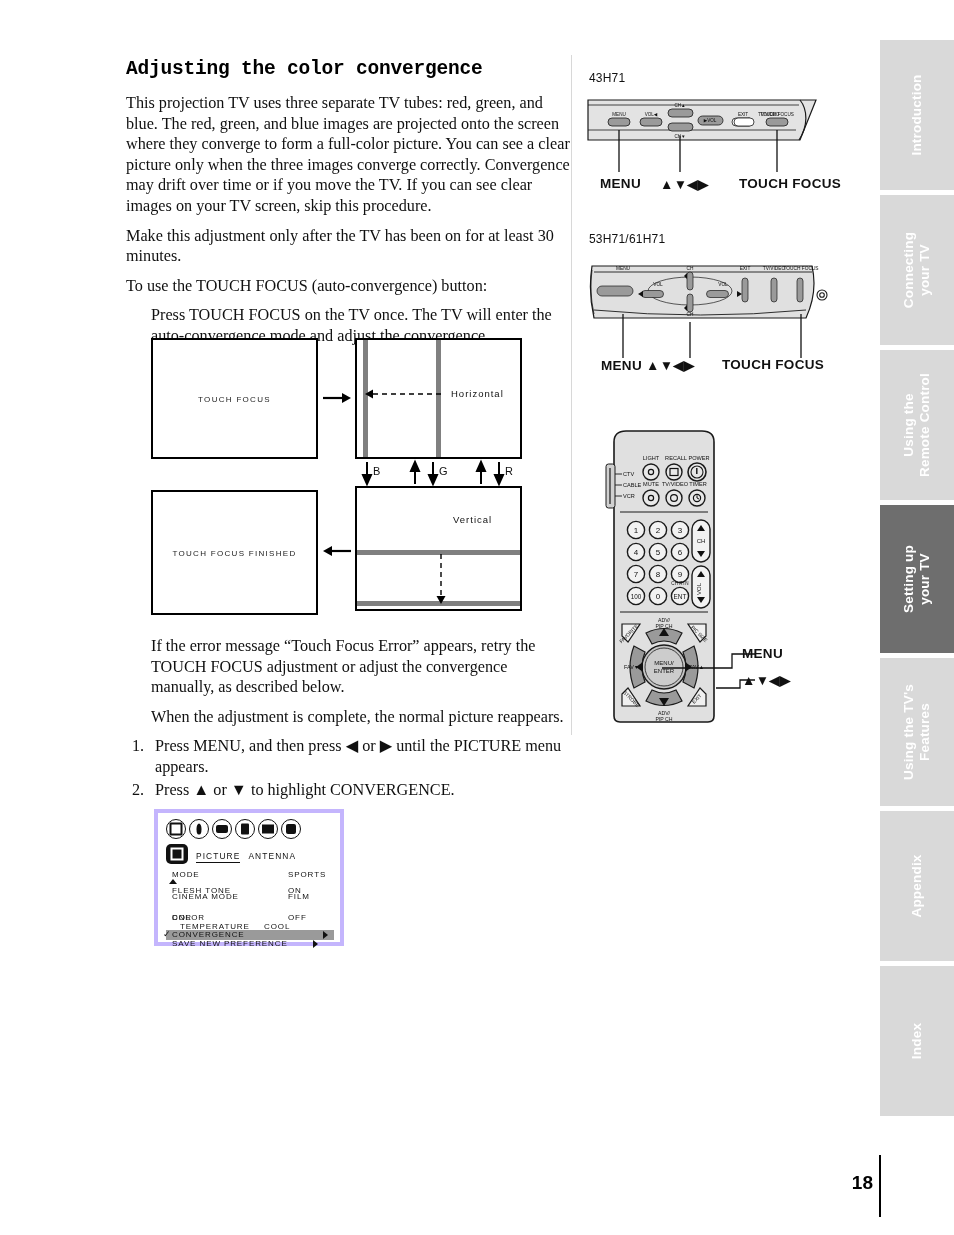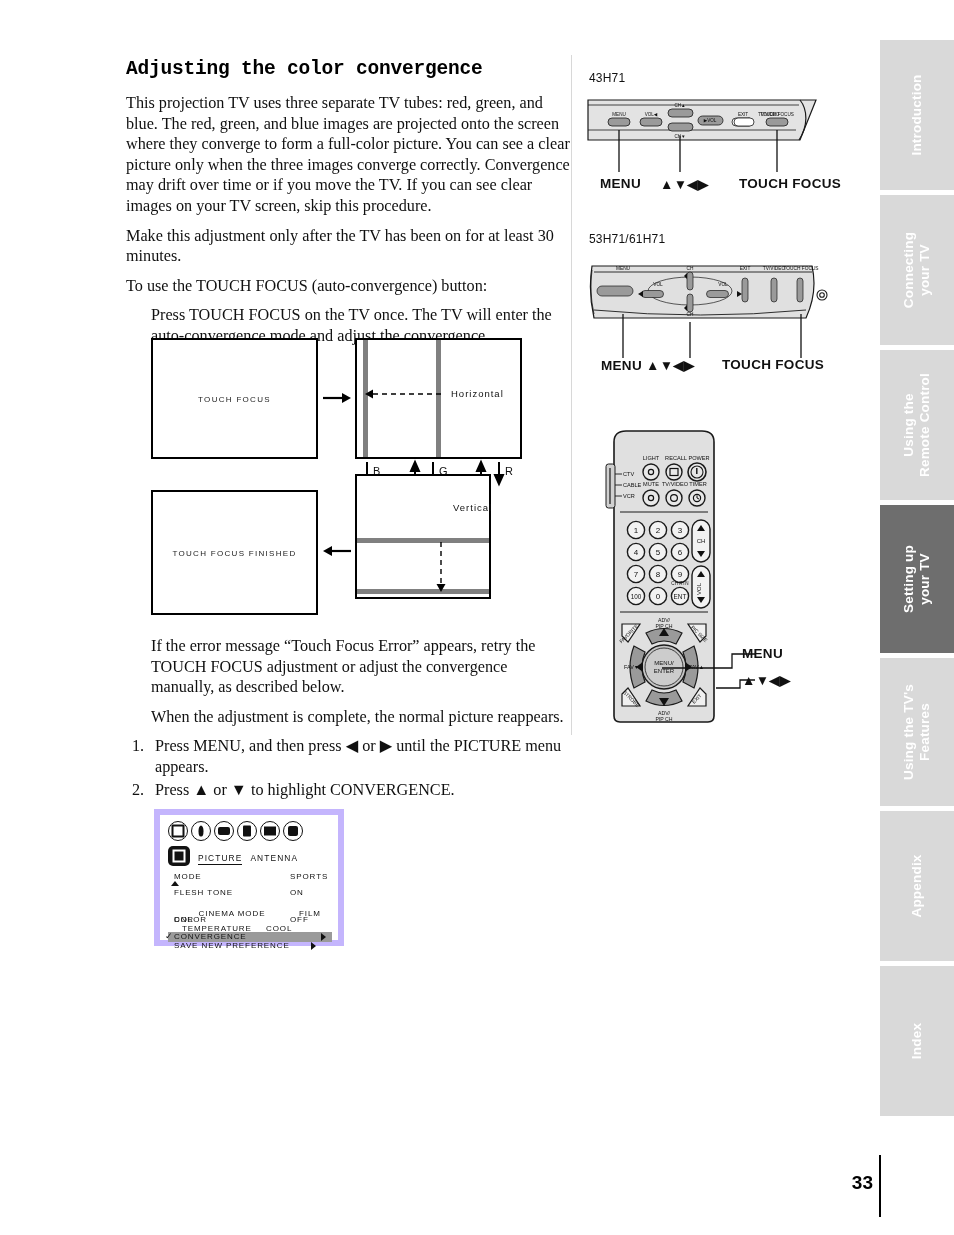--- a/index.html
+++ b/index.html
@@ -43,21 +43,21 @@
   .hbar{position:absolute;background:#808080;}
   .lbl-h{
     position:absolute;font-family:"Liberation Sans", sans-serif;font-size:9.5px;
     letter-spacing:1px;color:#111;
   }
   .arrowsvg{position:absolute;overflow:visible;}
 
   
   .osd{
     position:absolute;left:154px;top:809px;width:190px;height:137px;
-    border:6px solid #c4b5fd;background:#fff;box-sizing:border-box;
+    border:4px solid #c4b5fd;background:#fff;box-sizing:border-box;
   }
   .osd-icons{position:absolute;left:8px;top:6px;display:flex;gap:3px;}
   .osd-ic{
     width:20px;height:20px;border-radius:50%;border:1.6px solid #111;
     background:#fff;position:relative;box-sizing:border-box;
   }
   .osd-ic i{
     position:absolute;left:50%;top:50%;transform:translate(-50%,-50%);
     width:10px;height:10px;background:#111;display:block;
   }
@@ -182,21 +182,21 @@
         <line x1="126" y1="23" x2="126" y2="8"></line>
           <polygon points="122,10 126,1 130,10"></polygon>
         <line x1="144" y1="1" x2="144" y2="16"></line>
           <polygon points="140,14 144,23 148,14"></polygon>
       </g>
     </svg>
     <div class="lbl-h" style="left:222px;top:127px;font-size:11px;">B</div>
     <div class="lbl-h" style="left:288px;top:127px;font-size:11px;">G</div>
     <div class="lbl-h" style="left:354px;top:127px;font-size:11px;">R</div>
 
-    <div class="scr" style="left:204px;top:136px;width:136px;height:125px;">
+    <div class="scr" style="left:204px;top:148px;width:167px;height:125px;">
       <div class="lbl-h" style="left:96px;top:26px;">Vertical</div>
       <div class="hbar" style="left:0;top:62px;width:100%;height:5px;"></div>
       <div class="hbar" style="left:0;bottom:3px;width:100%;height:5px;"></div>
       <svg style="position:absolute;left:78px;top:66px;width:12px;height:50px;" viewBox="0 0 12 50">
         <line x1="6" y1="0" x2="6" y2="42" stroke="#000" stroke-width="1.4" stroke-dasharray="5,4"></line>
         <polygon points="1.5,42 6,50 10.5,42" fill="#000"></polygon>
       </svg>
     </div>
 
     <svg class="arrowsvg" style="left:172px;top:206px;width:28px;height:14px;" viewBox="0 0 28 14">
@@ -260,21 +260,21 @@
     <div class="osd-caret"></div>
 
     <div class="osd-row" style="top:73px;">
       <span class="k">FLESH TONE</span>
       <span class="v">ON</span>
     </div>
     <div class="osd-row" style="top:100px;">
       <span class="k">DNR</span>
       <span class="v">OFF</span>
     </div>
-    <div class="osd-row" style="top:94px;text-align:center;">
+    <div class="osd-row" style="top:79px;">
       <span class="k">CINEMA MODE</span>
       <span class="v">FILM</span>
     </div>
     <div class="osd-row" style="top:100px;gap:36px;">
       <span class="k">COLOR</span>
       <span class="v"></span>
     </div>
     <div class="osd-row" style="top:109px;left:22px;">
       <span class="k" style="width:84px;">TEMPERATURE</span>
       <span class="v">COOL</span>
@@ -565,16 +565,16 @@
         <span>Appendix</span>
       </div>
     </div>
     <div class="tab" style="height:150px;">
       <div class="txt">
         <span>Index</span>
       </div>
     </div>
   </div>
 
-  <div class="pagenum">33</div>
+  <div class="pagenum">18</div>
   <div class="footrule"></div>
 
 </div>
 
 </body></html>

